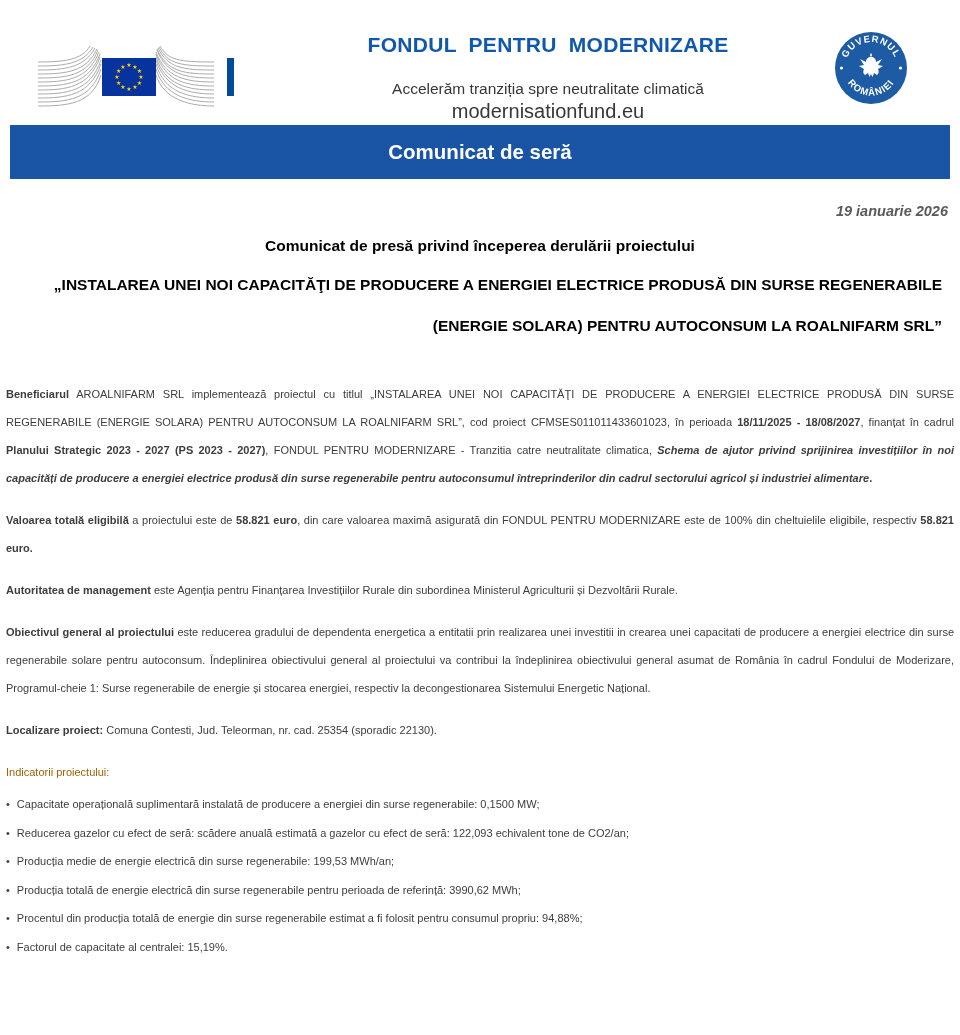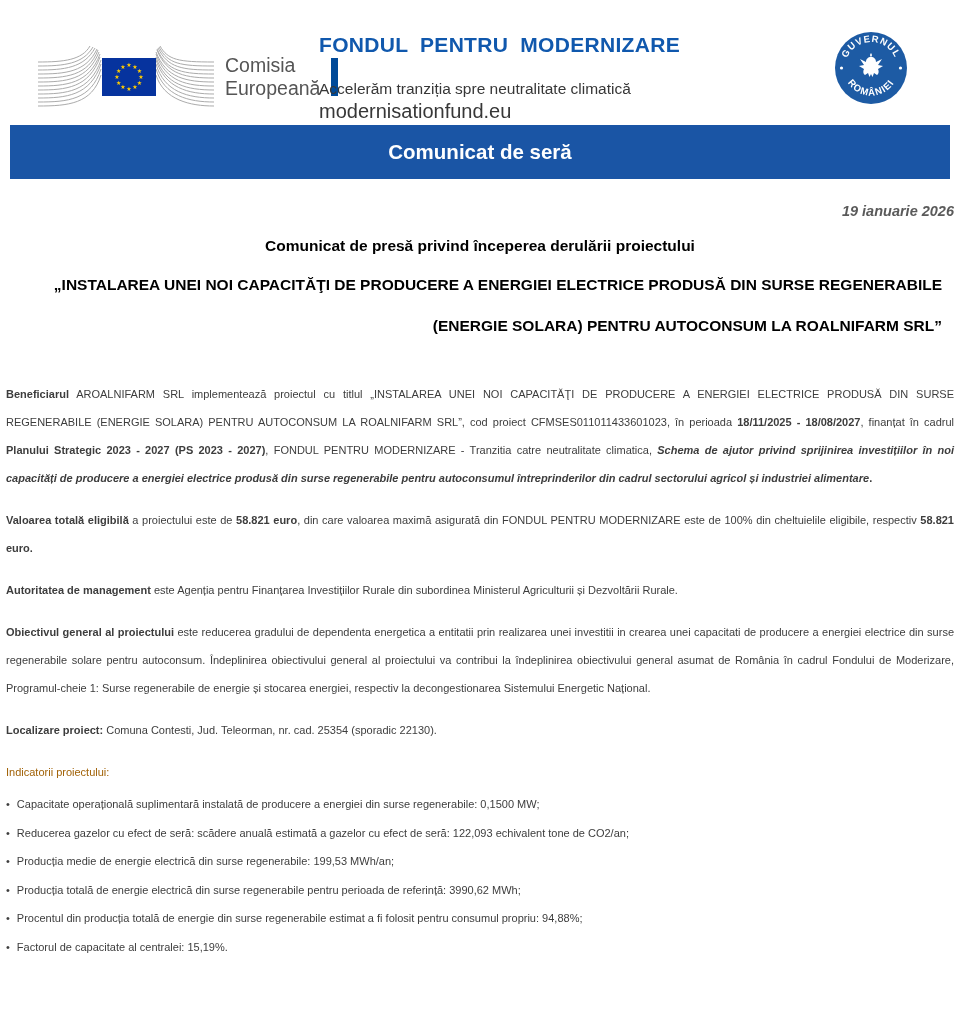--- a/index.html
+++ b/index.html
@@ -3,30 +3,30 @@
 <meta charset="utf-8">
 <style>
   html,body{margin:0;padding:0;background:#fff;}
   .page{position:relative;width:960px;height:1035px;background:#fff;overflow:hidden;
         font-family:"Liberation Sans",sans-serif;color:#3d3d3d;}
   
   .header{position:relative;height:125px;}
   .ec-logo{position:absolute;left:38px;top:42px;display:flex;align-items:center;}
   .ec-text{margin-left:9px;font-size:19.5px;color:#555;line-height:1.18;}
   .ec-bar{width:7px;height:38px;background:#004a99;margin-left:11px;}
-  .fm-block{position:absolute;left:319px;top:0;width:410px;}
+  .fm-block{position:absolute;left:343px;top:0;width:410px;text-align:center;}
   .fm-title{margin-top:33px;font-size:21px;font-weight:700;color:#1058ad;word-spacing:6px;letter-spacing:.3px;}
   .fm-subtitle{margin-top:23px;font-size:15.5px;color:#373737;}
   .fm-site{margin-top:2px;font-size:20px;color:#373737;}
   .gov-logo{position:absolute;right:53px;top:32px;}
   
   .banner{margin:0 10px;height:54px;background:#1a55a5;color:#fff;display:flex;
           align-items:center;justify-content:center;font-size:20.5px;font-weight:700;}
   
-  .date-row{text-align:right;padding:0 6px;margin-top:24px;font-size:14.5px;
+  .date-row{text-align:right;padding:0 12px;margin-top:24px;font-size:14.5px;
             font-weight:700;font-style:italic;color:#5a5a5a;}
   .title-block{text-align:center;margin:18px 18px 0;font-weight:700;color:#000000;font-size:15.5px;}
   .title-line1{margin-bottom:9px;}
   .title-upper{line-height:41px;text-align:right;}
   
   .main{padding:0 6px;margin-top:34px;font-size:11px;}
   .main p{margin:0 0 14px;line-height:28px;text-align:justify;}
   .b{font-weight:700;}
   .bi{font-weight:700;font-style:italic;}
   .ind-heading{font-weight:400;line-height:28px;margin-bottom:4px;color:#a16207;}
@@ -78,24 +78,20 @@
             <text x="101.4" y="43">★</text>
             <text x="97" y="47.4">★</text>
           <text x="91" y="49">★</text>
             <text x="85" y="47.4">★</text>
             <text x="80.6" y="43">★</text>
           <text x="79" y="37">★</text>
             <text x="80.6" y="31">★</text>
             <text x="85" y="26.6">★</text>
         </g>
       </svg>
-      <div class="ec-text">
-        <div>Comisia</div>
-        <div>Europeană</div>
-      </div>
       <div class="ec-bar"></div>
     </div>
 
     <div class="fm-block">
       <div class="fm-title">FONDUL PENTRU MODERNIZARE</div>
       <div class="fm-subtitle">Accelerăm tranziția spre neutralitate climatică</div>
       <div class="fm-site">modernisationfund.eu</div>
     </div>
 
     <div class="gov-logo">

